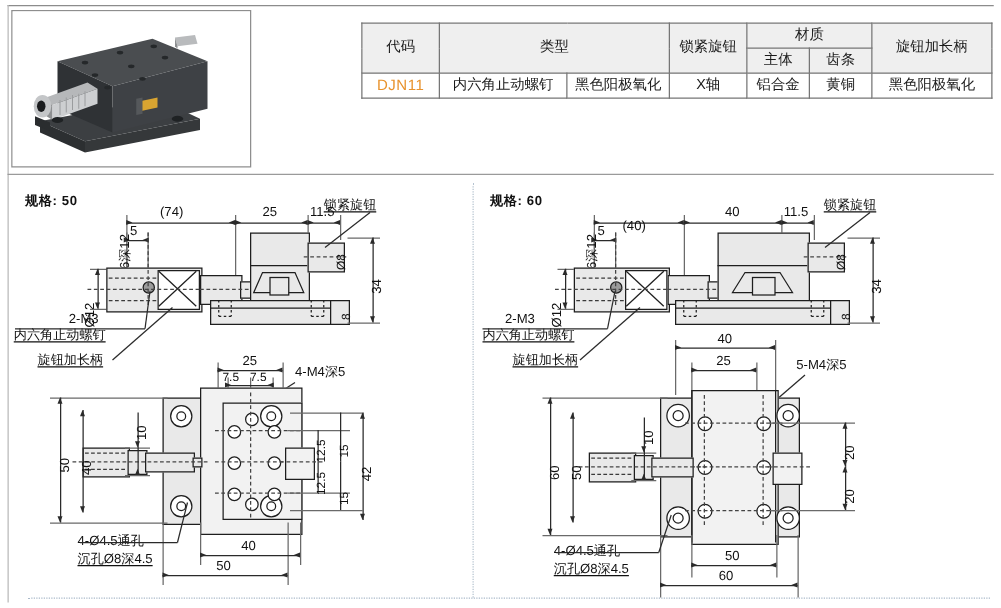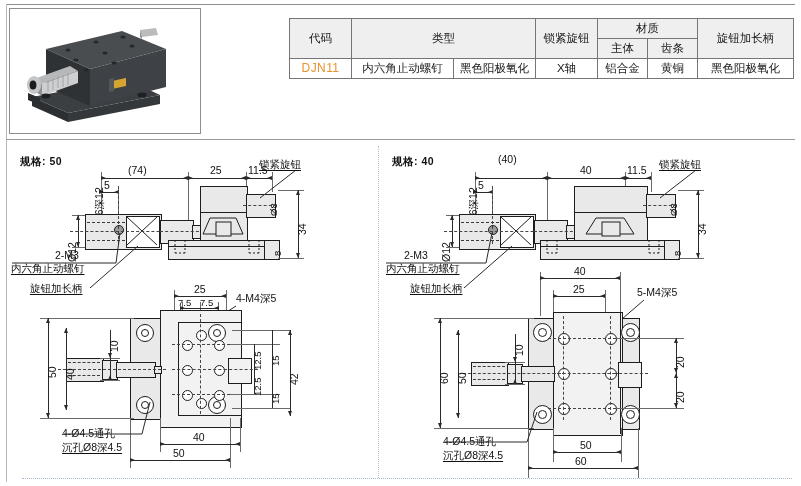--- a/index.html
+++ b/index.html
@@ -402,30 +402,30 @@
   <div class="txt" style="left:173px;top:448px;">50</div>
 
   <div class="txt" style="left:62px;top:428px;">4-Ø4.5通孔</div>
   <div class="txt ul" style="left:62px;top:442px;">沉孔Ø8深4.5</div>
   <svg class="abs" style="left:60px;top:398px;" width="96" height="40">
     <line x1="4" y1="36" x2="82" y2="36" stroke="#2a2a2a" stroke-width="1"></line>
     <line x1="82" y1="36" x2="90" y2="4" stroke="#2a2a2a" stroke-width="1"></line>
   </svg>
 </div>
 
-<div class="txt spec-title abs" style="left:392px;top:156px;">规格: 40</div>
+<div class="txt spec-title abs" style="left:392px;top:156px;">规格: 60</div>
 
 <div class="dwg">
 
   <div class="ext" style="left:475px;top:172px;height:58px;"></div>
   <div class="ext" style="left:547px;top:172px;height:52px;"></div>
   <div class="dimline" style="left:475px;top:178px;width:72px;"></div>
   <div class="ar-r" style="left:475px;top:176px;"></div>
   <div class="ar-l" style="left:542px;top:176px;"></div>
-  <div class="txt" style="left:498px;top:154px;">(40)</div>
+  <div class="txt" style="left:498px;top:176px;">(40)</div>
 
   <div class="ext" style="left:625px;top:172px;height:20px;"></div>
   <div class="dimline" style="left:547px;top:178px;width:78px;"></div>
   <div class="ar-r" style="left:547px;top:176px;"></div>
   <div class="ar-l" style="left:620px;top:176px;"></div>
   <div class="txt" style="left:580px;top:165px;">40</div>
 
   <div class="ext" style="left:651px;top:172px;height:20px;"></div>
   <div class="dimline" style="left:625px;top:178px;width:26px;"></div>
   <div class="ar-r" style="left:625px;top:176px;"></div>

